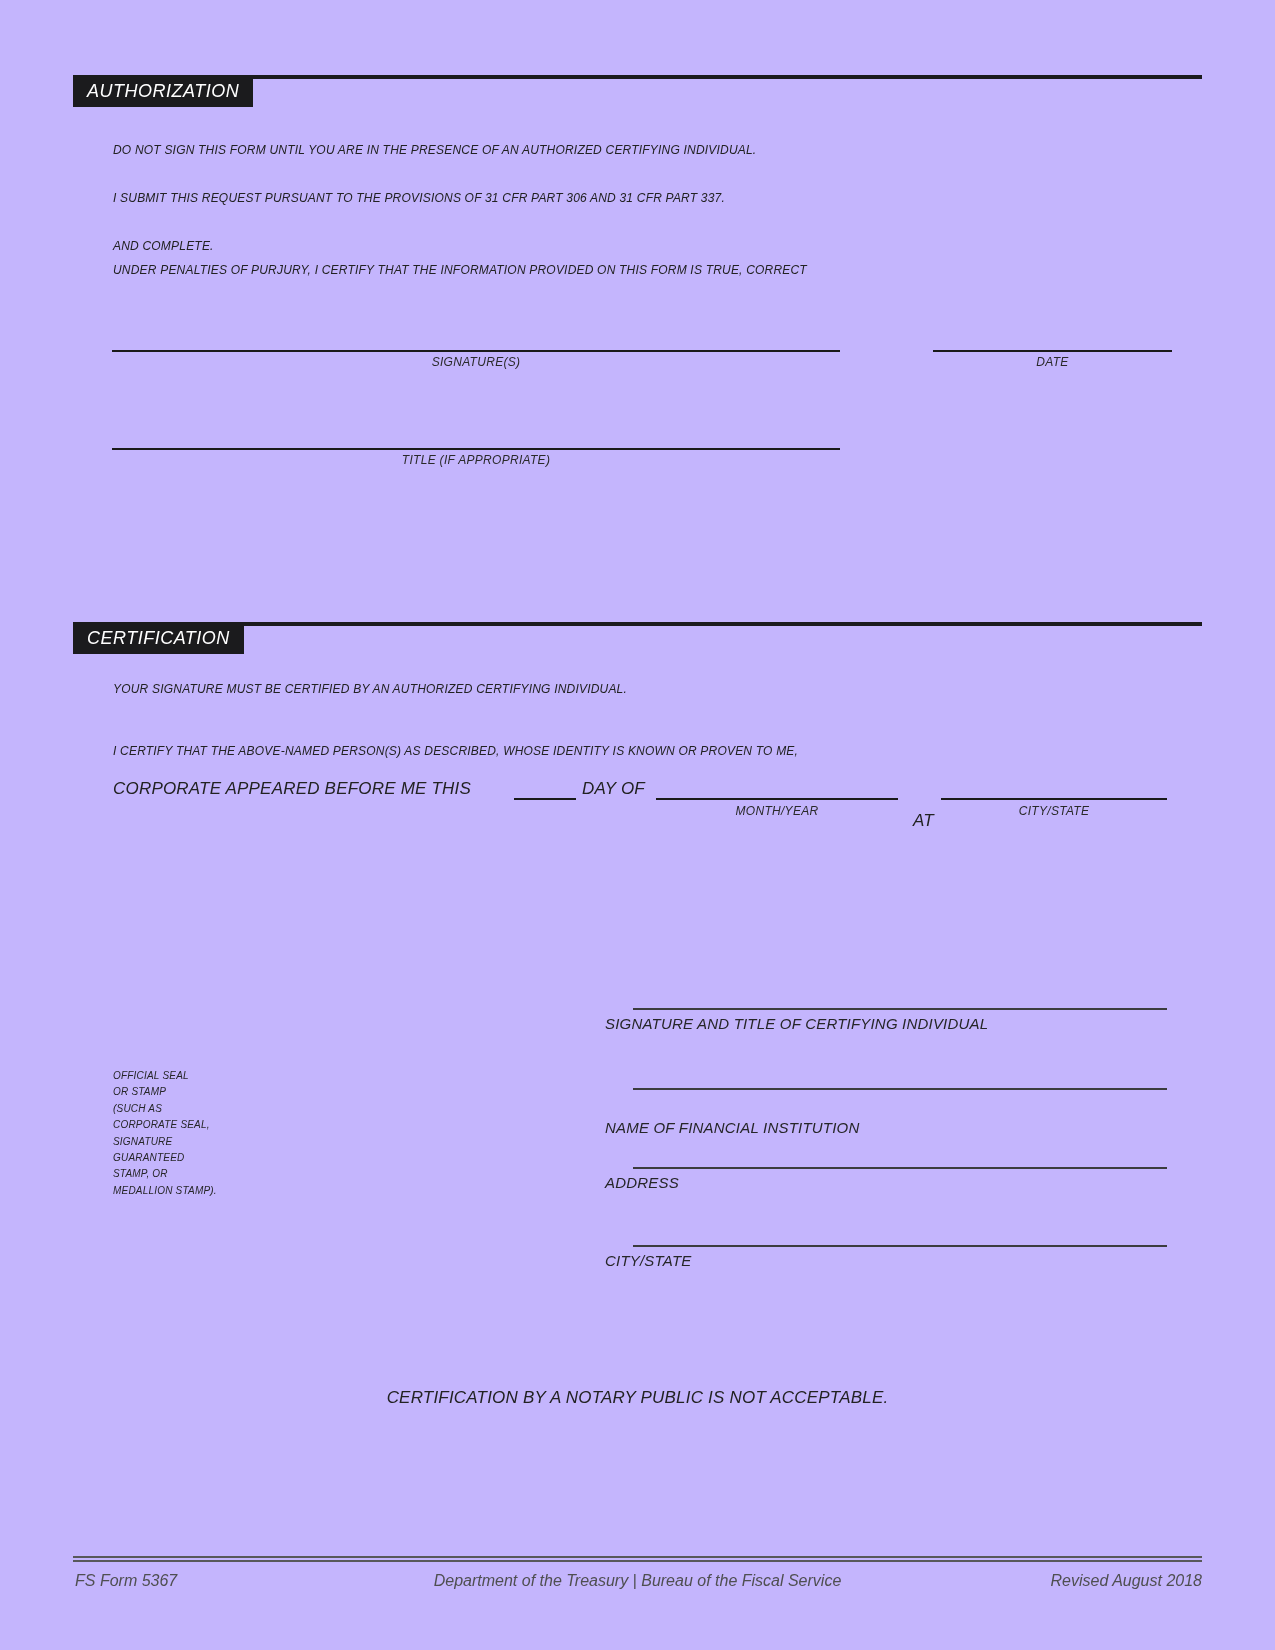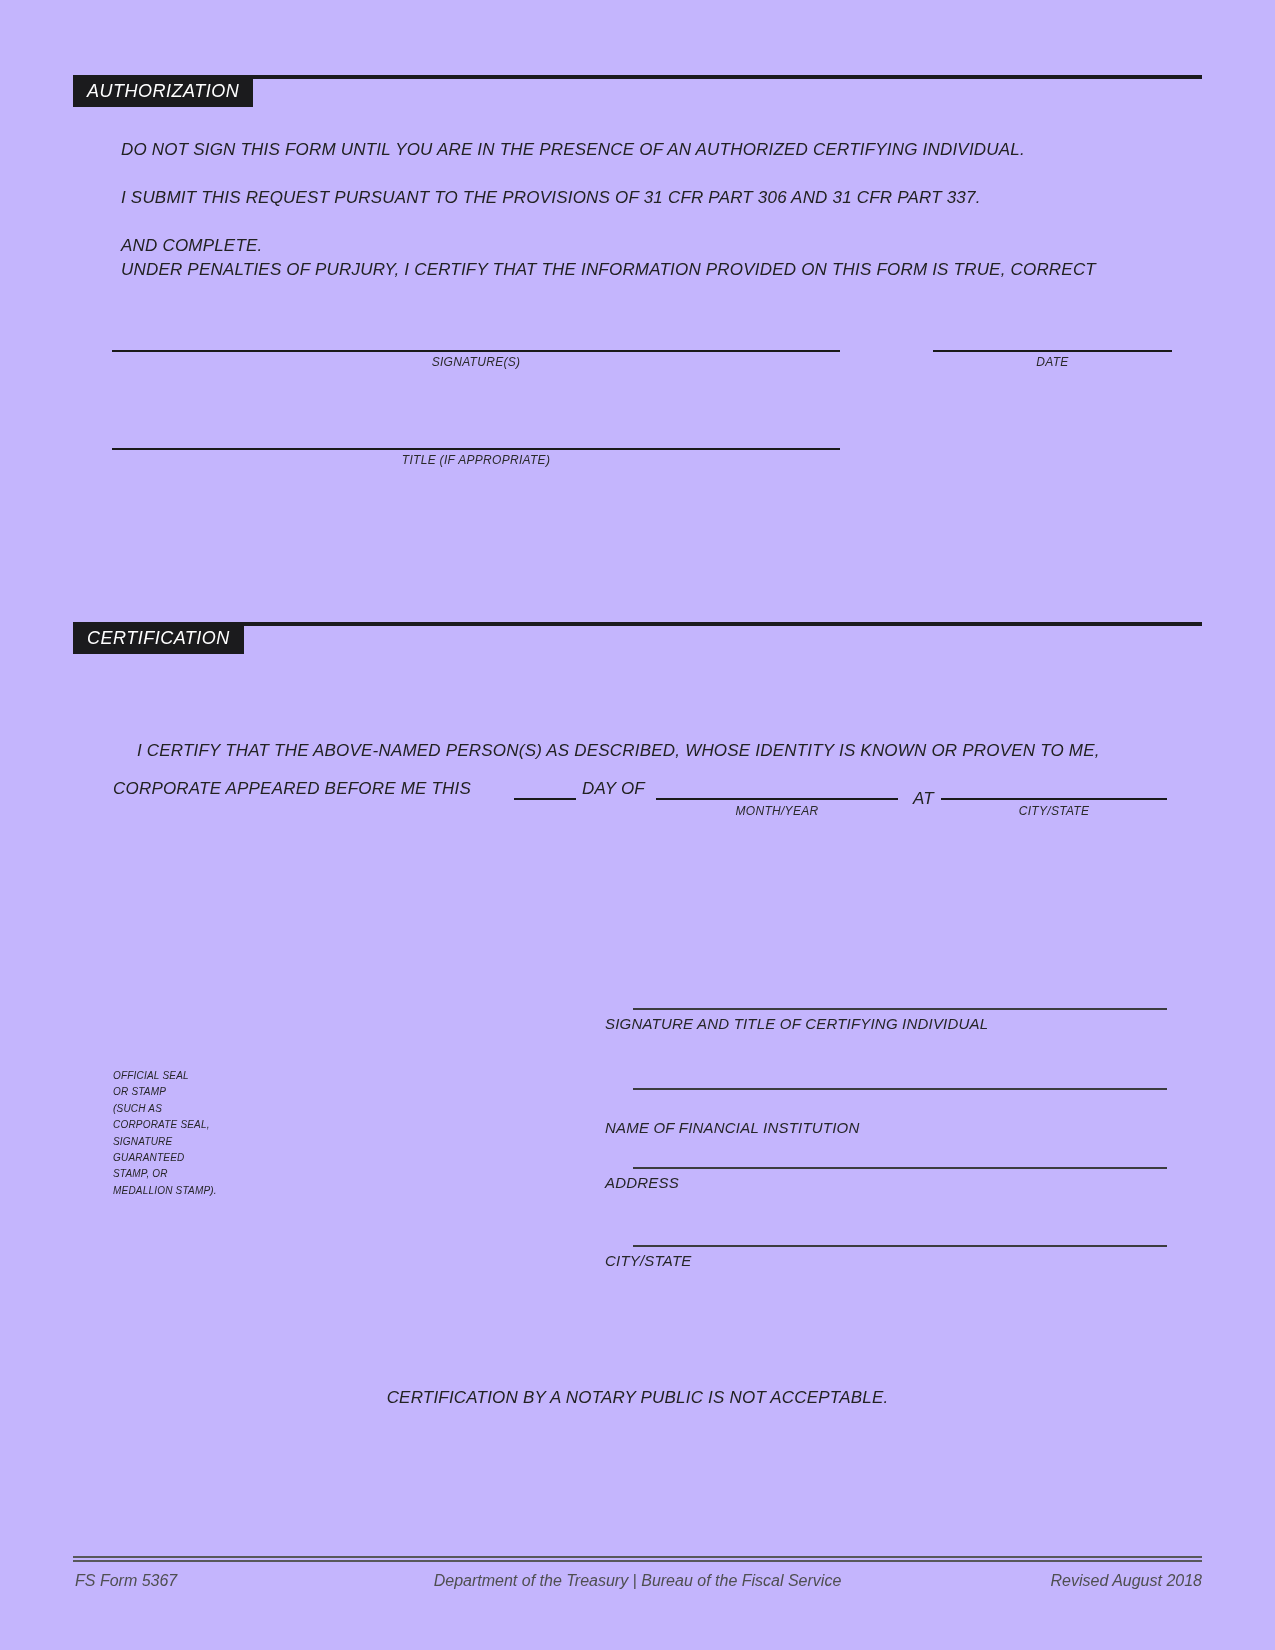--- a/index.html
+++ b/index.html
@@ -31,22 +31,22 @@
     line-height: 32px;
     padding: 0 14px;
     background: #1b1b1d;
     color: #ffffff;
     font-size: 18px;
     letter-spacing: 0.5px;
     white-space: nowrap;
   }
   .para {
     position: absolute;
-    left: 121px;
-    font-size: 17px;
+    left: 113px;
+    font-size: 12px;
     line-height: 24px;
     letter-spacing: 0.2px;
     white-space: nowrap;
   }
   .para .pline { display: block; }
   
   .fline {
     position: absolute;
     border-top: 2px solid #1a1a1a;
     height: 0;
@@ -151,28 +151,29 @@
 
   <div class="fline" style="left:933px; top:350px; width:239px;"></div>
   <div class="sublabel" style="left:933px; top:355px; width:239px;">DATE</div>
 
   <div class="fline" style="left:112px; top:448px; width:728px;"></div>
   <div class="sublabel" style="left:112px; top:453px; width:728px;">TITLE (IF APPROPRIATE)</div>
 
   <div class="rule" style="top:622px;"></div>
   <div class="hbox" style="top:622px;">CERTIFICATION</div>
 
-
-  <div class="para" style="top:739px;margin-left:16px;">I CERTIFY THAT THE ABOVE-NAMED PERSON(S) AS DESCRIBED, WHOSE IDENTITY IS KNOWN OR PROVEN TO ME,</div>
+  <div class="para" style="top:677px;">YOUR SIGNATURE MUST BE CERTIFIED BY AN AUTHORIZED CERTIFYING INDIVIDUAL.</div>
+
+  <div class="para" style="top:739px;">I CERTIFY THAT THE ABOVE-NAMED PERSON(S) AS DESCRIBED, WHOSE IDENTITY IS KNOWN OR PROVEN TO ME,</div>
 
   <div class="inline-text" style="left:113px; top:777px;">CORPORATE APPEARED BEFORE ME THIS</div>
   <div class="inline-blank" style="left:514px; top:777px; width:62px;"></div>
   <div class="inline-text" style="left:582px; top:777px;">DAY OF</div>
   <div class="inline-blank" style="left:656px; top:777px; width:242px;"></div>
-  <div class="inline-text" style="left:913px; top:787px;">AT</div>
+  <div class="inline-text" style="left:913px; top:809px;">AT</div>
   <div class="inline-blank" style="left:941px; top:777px; width:226px;"></div>
 
   <div class="sublabel" style="left:656px; top:804px; width:242px;">MONTH/YEAR</div>
   <div class="sublabel" style="left:941px; top:804px; width:226px;">CITY/STATE</div>
 
   <div class="seal-note">
     <span>OFFICIAL SEAL</span>
     <span>OR STAMP</span>
     <span>(SUCH AS</span>
     <span>CORPORATE SEAL,</span>

